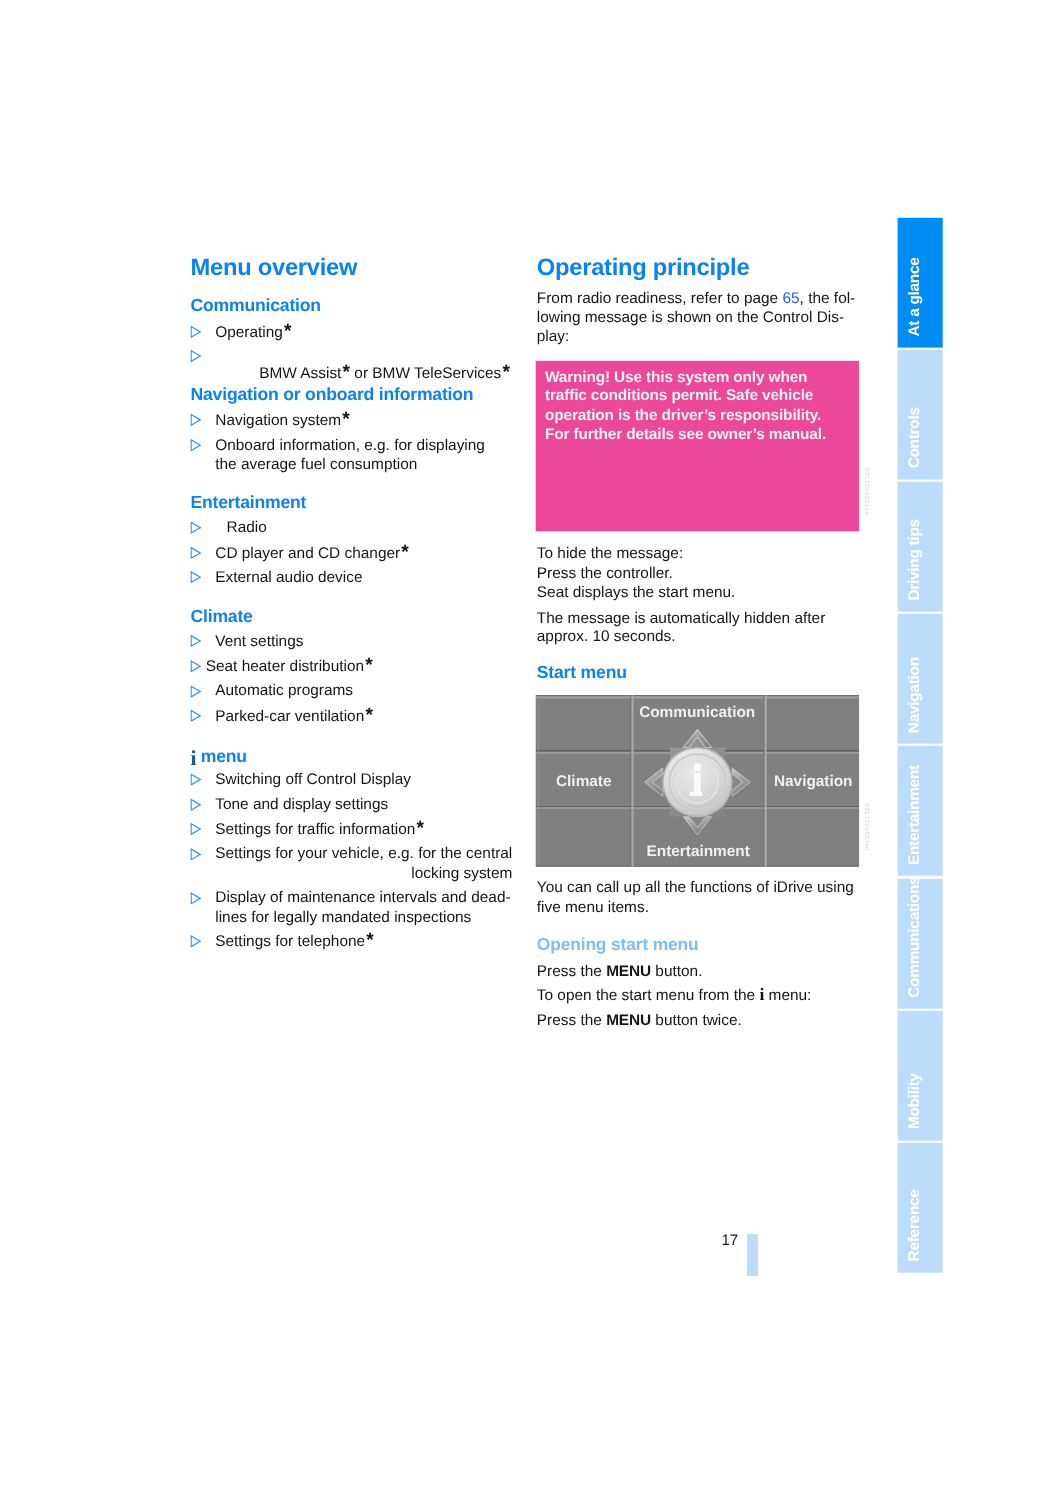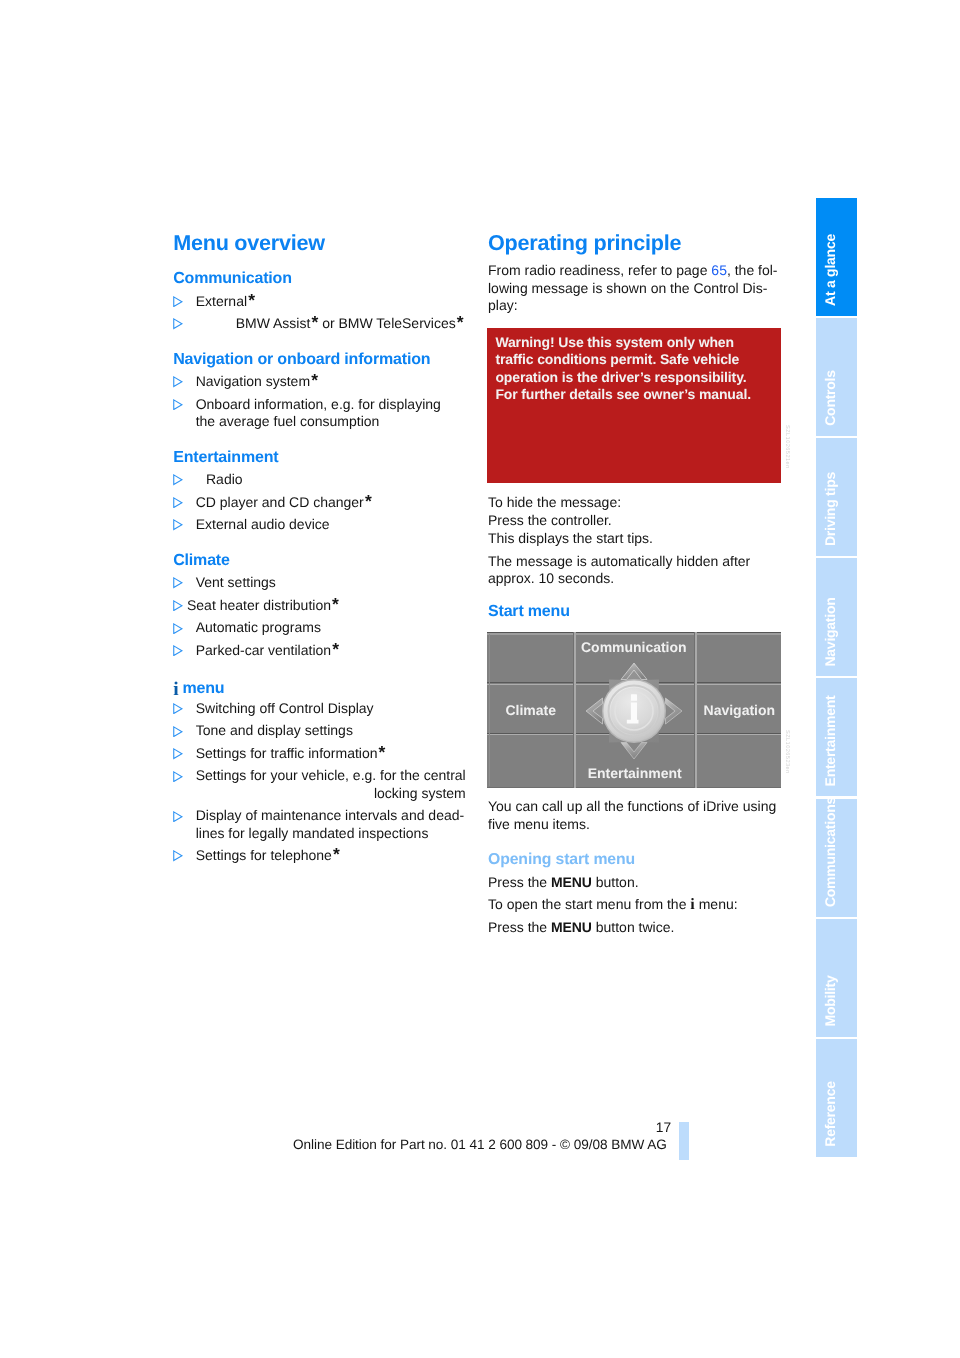--- a/index.html
+++ b/index.html
@@ -20,21 +20,21 @@
   .lk{color:#1a5ef3;}
   .ast{font-weight:bold;font-size:17.5px;line-height:0;position:relative;top:0.3px;left:1.1px;letter-spacing:0;margin-right:1.1px;}
   .tri{position:absolute;width:9.6px;height:11.4px;}
   .iserif{font-family:"Liberation Serif",serif;font-weight:bold;color:#0a5ca8;
           font-size:19.5px;position:relative;top:1.6px;}
   .iserif2{font-family:"Liberation Serif",serif;font-weight:bold;color:#151515;
           font-size:16px;}
   .kb{font-weight:bold;letter-spacing:-0.1px;}
 
   
-  .shot{position:absolute;background:#b91c1c;overflow:hidden;}
+  .shot{position:absolute;background:#ec4899;overflow:hidden;}
   .cap{position:absolute;font-size:5.6px;color:#d2d2d2;letter-spacing:0.45px;
        white-space:nowrap;transform-origin:0 0;transform:rotate(90deg);
        -webkit-font-smoothing:antialiased;}
 
   #warnShot{left:487px;top:328px;width:294px;height:155px;}
   #warnText{position:absolute;left:8.4px;top:6px;width:280px;color:#f2f2f2;
             font-size:14px;line-height:17.3px;font-weight:bold;letter-spacing:-0.13px;}
   #acceptBar{position:absolute;left:0.8px;top:133.2px;width:293px;height:21.2px;
              background:#b4b4b4;border:1.8px solid #0b0b0b;box-sizing:border-box;}
   #acceptLbl{position:absolute;left:7.5px;top:2px;font-size:13.6px;color:#141414;
@@ -63,27 +63,27 @@
          font-size:27px;color:#8f8f8f;letter-spacing:-0.05px;white-space:nowrap;}
 </style>
 </head>
 <body>
 
 <div class="page">
 
   <div id="colL">
       <div class="abs title" style="left: 173.2px; top: 229.748px;"><span>Menu overview</span></div>
       <div class="abs sec" style="left: 173.2px; top: 270.217px;"><span>Communication</span></div>
-      <div class="abs bd" style="left: 195.7px; top: 292.597px; line-height: 17.3px; white-space: normal;"><span>External</span><span class="ast">*</span></div>
+      <div class="abs bd" style="left: 195.7px; top: 292.597px; line-height: 17.3px; white-space: normal;"><span>Operating</span><span class="ast">*</span></div>
       <div style="position: absolute; left: 173.2px; top: 295.9px; width: 9.6px; height: 11.4px;">
         <svg class="tri" viewBox="0 0 9.6 11.4">
           <path d="M0.75 0.85 L9.0 5.7 L0.75 10.55 Z" fill="none" stroke="#2d93f4" stroke-width="1.1" stroke-linejoin="miter"></path>
         </svg>
       </div>
-      <div class="abs bd" style="left: 195.7px; top: 315px; line-height: 17.3px; white-space: normal; padding-left: 40px;"><span>BMW Assist</span><span class="ast">*</span><span> or BMW TeleServices</span><span class="ast">*</span></div>
+      <div class="abs bd" style="left: 195.7px; top: 331px; line-height: 17.3px; white-space: normal; padding-left: 40px;"><span>BMW Assist</span><span class="ast">*</span><span> or BMW TeleServices</span><span class="ast">*</span></div>
       <div style="position: absolute; left: 173.2px; top: 318.45px; width: 9.6px; height: 11.4px;">
         <svg class="tri" viewBox="0 0 9.6 11.4">
           <path d="M0.75 0.85 L9.0 5.7 L0.75 10.55 Z" fill="none" stroke="#2d93f4" stroke-width="1.1" stroke-linejoin="miter"></path>
         </svg>
       </div>
       <div class="abs sec" style="left: 173.2px; top: 350.767px;"><span>Navigation or onboard information</span></div>
       <div class="abs bd" style="left: 195.7px; top: 373.147px; line-height: 17.3px; white-space: normal;"><span>Navigation system</span><span class="ast">*</span></div>
       <div style="position: absolute; left: 173.2px; top: 376.45px; width: 9.6px; height: 11.4px;">
         <svg class="tri" viewBox="0 0 9.6 11.4">
           <path d="M0.75 0.85 L9.0 5.7 L0.75 10.55 Z" fill="none" stroke="#2d93f4" stroke-width="1.1" stroke-linejoin="miter"></path>
@@ -178,21 +178,21 @@
       </div>
     </div>
 
   <div id="colR">
       <div class="abs title" style="left: 488px; top: 229.748px;"><span>Operating principle</span></div>
       <div class="abs bd" style="left: 488px; top: 262.227px;"><span>From radio readiness, refer to page </span><span class="lk">65</span><span>, the fol-</span></div>
       <div class="abs bd" style="left: 488px; top: 279.627px;"><span>lowing message is shown on the Control Dis-</span></div>
       <div class="abs bd" style="left: 488px; top: 297.027px;"><span>play:</span></div>
       <div class="abs bd" style="left: 488px; top: 493.527px;"><span>To hide the message:</span></div>
       <div class="abs bd" style="left: 488px; top: 511.627px;"><span>Press the controller.</span></div>
-      <div class="abs bd" style="left: 488px; top: 529.727px;"><span>This displays the start tips.</span></div>
+      <div class="abs bd" style="left: 488px; top: 529.727px;"><span>Seat displays the start menu.</span></div>
       <div class="abs bd" style="left: 488px; top: 552.727px;"><span>The message is automatically hidden after</span></div>
       <div class="abs bd" style="left: 488px; top: 570.027px;"><span>approx. 10 seconds.</span></div>
       <div class="abs sec" style="left: 488px; top: 602.717px;"><span>Start menu</span></div>
       <div class="abs bd" style="left: 488px; top: 798.327px;"><span>You can call up all the functions of iDrive using</span></div>
       <div class="abs bd" style="left: 488px; top: 816.227px;"><span>five menu items.</span></div>
       <div class="abs sub" style="left: 488px; top: 850.998px;"><span>Opening start menu</span></div>
       <div class="abs bd" style="left: 488px; top: 873.927px;"><span>Press the </span><span class="kb">MENU</span><span> button.</span></div>
       <div class="abs bd" style="left: 488px; top: 896.227px;"><span>To open the start menu from the </span><span class="iserif2">i</span><span> menu:</span></div>
       <div class="abs bd" style="left: 488px; top: 918.527px;"><span>Press the </span><span class="kb">MENU</span><span> button twice.</span></div>
     </div>
@@ -297,15 +297,14 @@
       </div>
       <div class="tab" style="top: 720.6px; height: 118.1px;">
         <b style="top: 82.6px;">Mobility</b>
       </div>
       <div class="tab" style="top: 840.7px; height: 118.1px;">
         <b style="top: 75.6px;">Reference</b>
       </div>
     </div>
 
   <div id="pgnum">17</div>
-  <div id="footline">Online Edition for Part no. 01 41 2 600 809 - © 09/08 BMW AG</div>
   <div id="footbar"></div>
 </div>
 
 </body></html>

